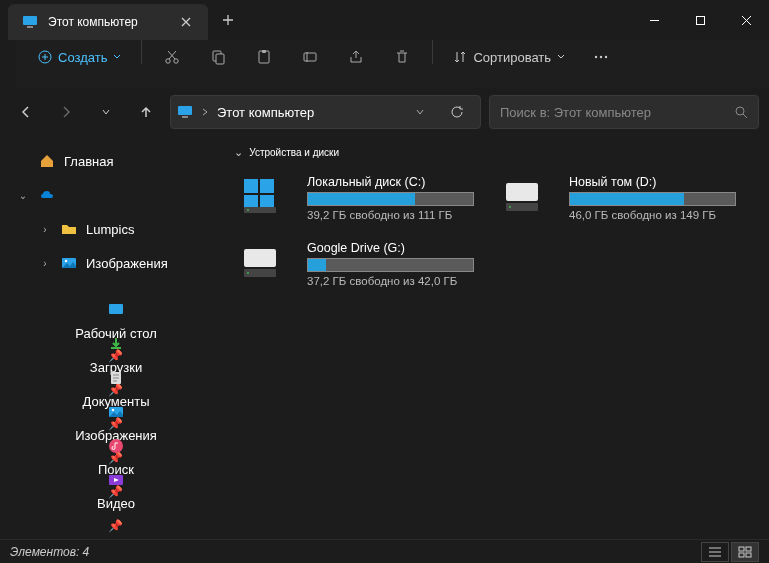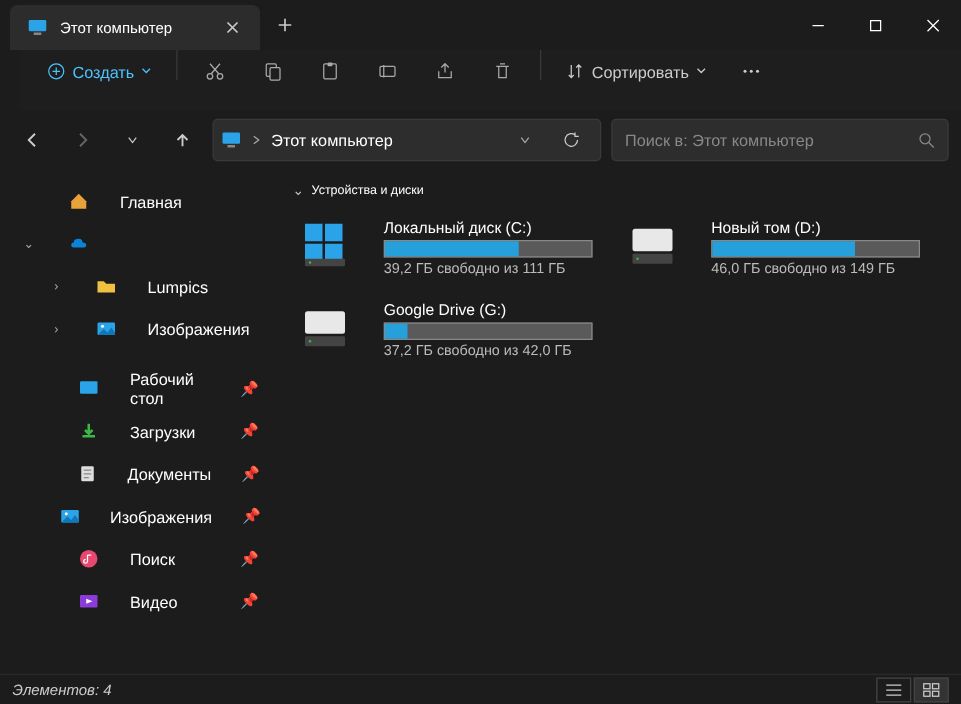--- a/index.html
+++ b/index.html
@@ -32,27 +32,27 @@
 .addr-chev { width: 24px; display: flex; align-items: center; justify-content: center; color: #aaa; }
 .refresh { width: 34px; height: 34px; display: flex; align-items: center; justify-content: center; cursor: pointer; color: #ccc; }
 .search { width: 270px; height: 34px; background: #2d2d2d; border: 1px solid #3a3a3a; border-radius: 4px; display: flex; align-items: center; padding: 0 10px; gap: 4px; color: #888; }
 .search-text { flex: 1; font-size: 13px; }
 
 
 .main { display: flex; height: calc(563px - 40px - 48px - 48px - 24px); background: #1c1c1c; }
 
 
 .sidebar { width: 218px; padding: 8px 4px; overflow-y: auto; }
-.navitem { height: 34px; display: flex; align-items: center; padding: 0 6px 0 12px; gap: 24px; border-radius: 4px; cursor: pointer; position: relative; }
+.navitem { height: 34px; display: flex; align-items: center; padding: 0 6px 0 12px; gap: 8px; border-radius: 4px; cursor: pointer; position: relative; }
 .navitem .chev { width: 14px; display: flex; align-items: center; justify-content: center; color: #aaa; font-size: 10px; }
 .navitem .chev.empty { visibility: hidden; }
 .navitem .nicon { width: 18px; height: 18px; display: flex; align-items: center; justify-content: center; }
 .navitem .nlabel { flex: 1; font-size: 13px; }
 .navitem .pin { width: 16px; color: #888; font-size: 12px; }
-.navitem.indent1 { padding-left: 20px; }
+.navitem.indent1 { padding-left: 20px; flex-direction: column; }
 .navitem.indent2 { padding-left: 34px; }
 .navgap { height: 14px; }
 
 
 .content { flex: 1; padding: 10px 16px; overflow-y: auto; }
 .section-header { display: flex; align-items: center; gap: 6px; margin-bottom: 10px; cursor: pointer; }
 .section-header .chev { font-size: 11px; color: #ccc; }
 .section-title { font-size: 10px; }
 .drives { display: flex; flex-wrap: wrap; gap: 8px 18px; }
 .drive { width: 244px; height: 58px; display: flex; gap: 25px; padding: 4px; border-radius: 4px; cursor: pointer; }

